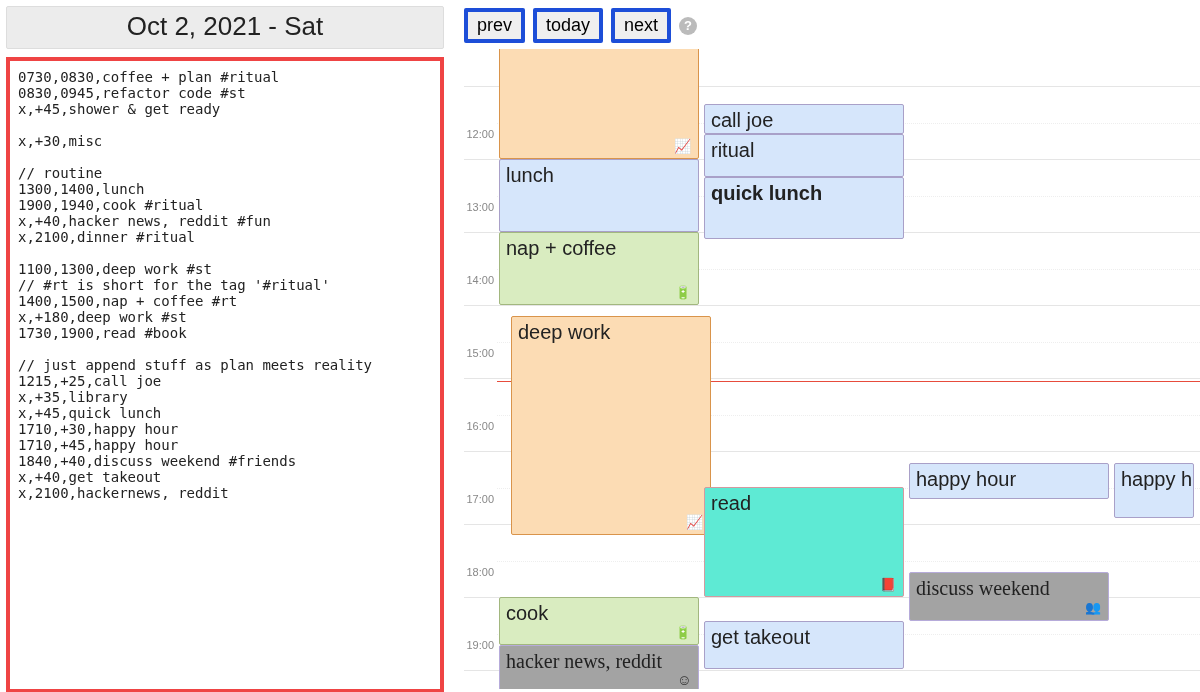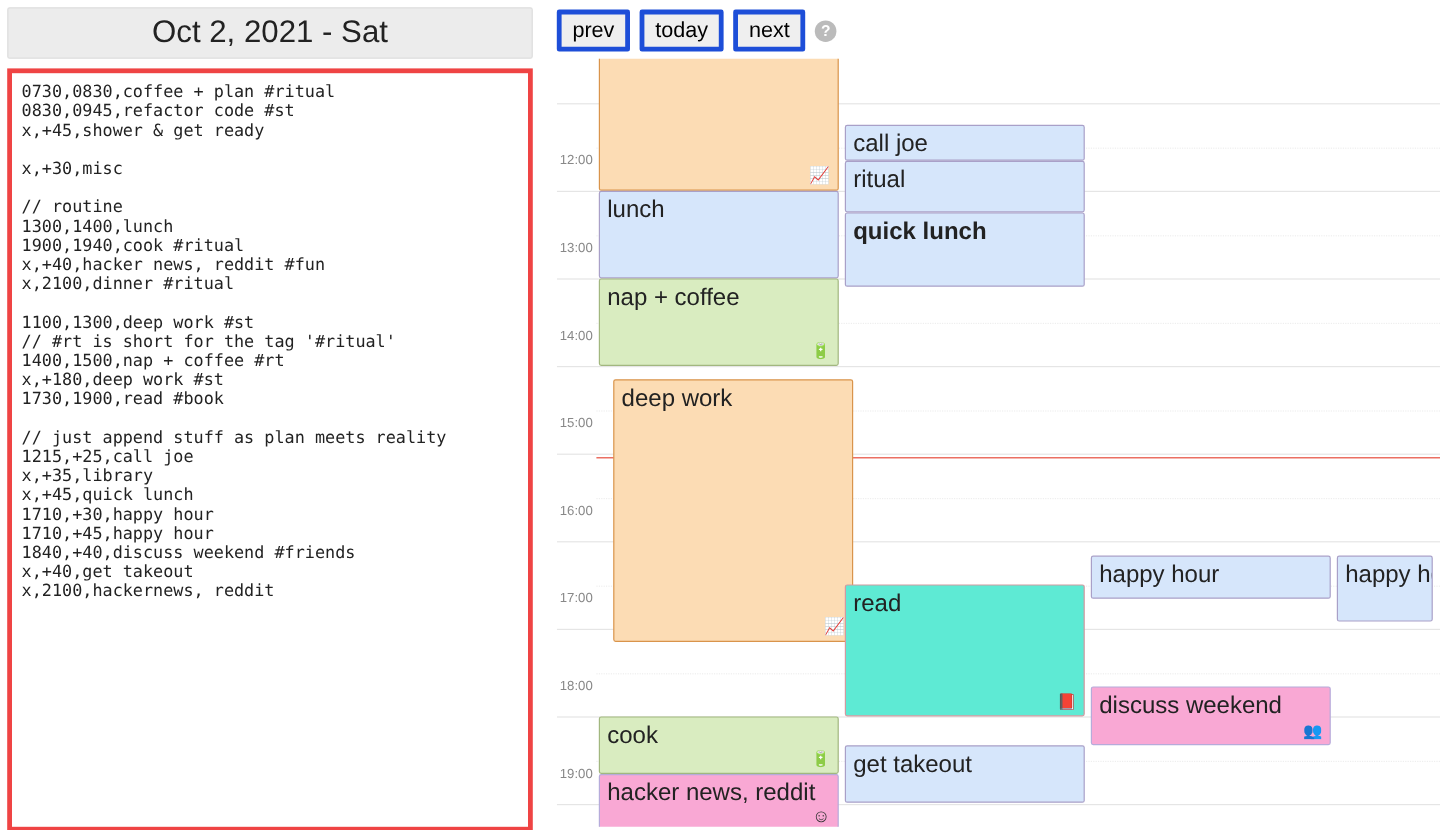--- a/index.html
+++ b/index.html
@@ -138,21 +138,21 @@
     position: absolute;
     right: 6px;
     bottom: 4px;
     font-size: 14px;
     color: #333;
   }
   .c-orange { background: #fcdcb4; border-color: #d9944b; }
   .c-blue   { background: #d6e6fb; border-color: #a9a0c8; }
   .c-green  { background: #d9ecc0; border-color: #a2b77f; }
   .c-pink   { background: #5eead4; border-color: #d29aa0; }
-  .c-purple { background: #f9a8d4; border-color: #b6abda; }
+  .c-purple { background: #a3a3a3; border-color: #b6abda; font-family: Liberation Serif, serif; }
 
   .chart-icon::before { content: "\1F4C8"; font-size:14px;}
   .battery-icon::before { content: "\1F50B"; font-size:13px;}
   .book-icon::before { content: "\1F4D5"; font-size:13px;}
   .group-icon::before { content: "\1F465"; font-size:13px;}
   .smile-icon::before { content: "\263A"; font-size:15px;}
 </style>
 </head>
 <body>
 

